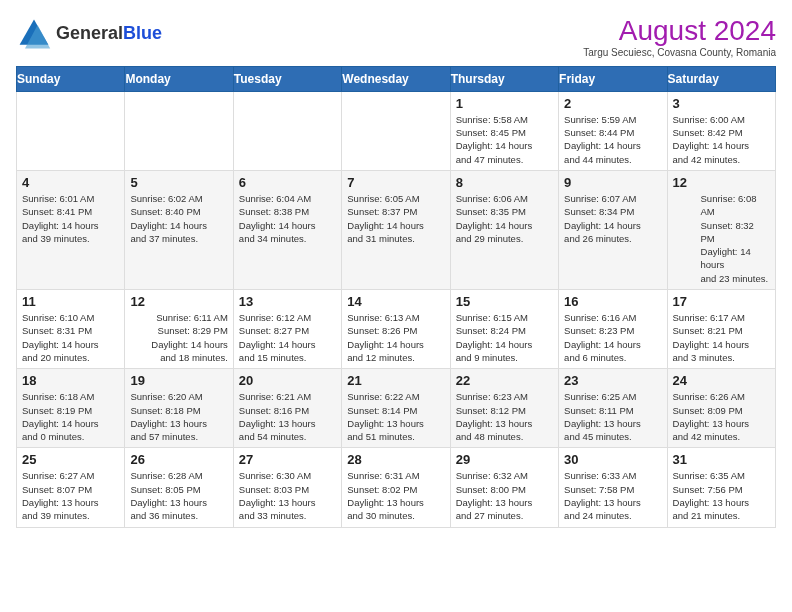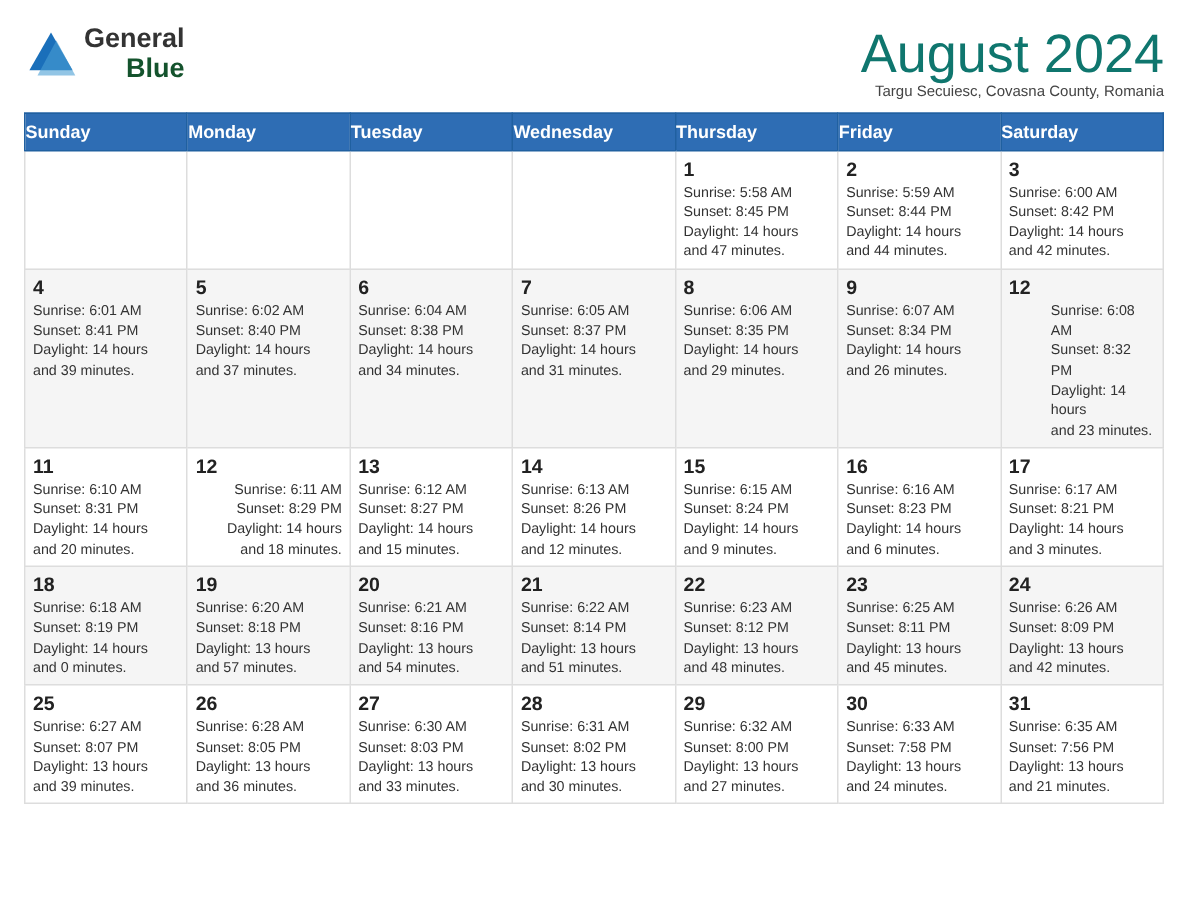--- a/index.html
+++ b/index.html
@@ -16,45 +16,45 @@
       justify-content: space-between;
       margin-bottom: 8px;
     }
     .logo {
       display: flex;
       align-items: center;
       gap: 4px;
     }
     .logo-text {
       display: flex;
-      flex-direction: column;
+      flex-direction: row;
       line-height: 1.1;
     }
     .logo-general {
       font-size: 18px;
       font-weight: bold;
       color: #333;
     }
     .logo-blue {
       font-size: 18px;
       font-weight: bold;
-      color: #14532d;
+      color: #1d4ed8;
       text-align: right;
     }
     .logo-icon {
       width: 36px;
       height: 36px;
     }
     .title-block {
       text-align: right;
     }
     .month-year {
-      font-size: 36px;
+      font-size: 28px;
       font-weight: normal;
-      color: #0f766e;
+      color: #a21caf;
       line-height: 1.1;
     }
     .location {
       font-size: 10px;
       color: #444;
     }
     .calendar-table {
       width: 100%;
       border-collapse: collapse;
       border: 1px solid #ccc;

